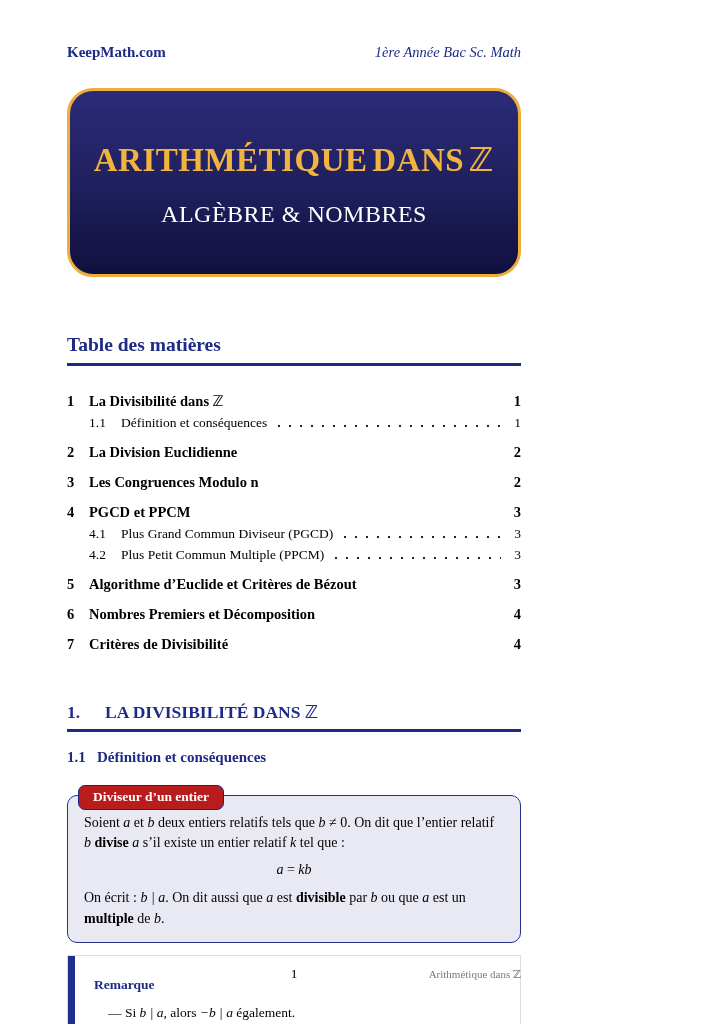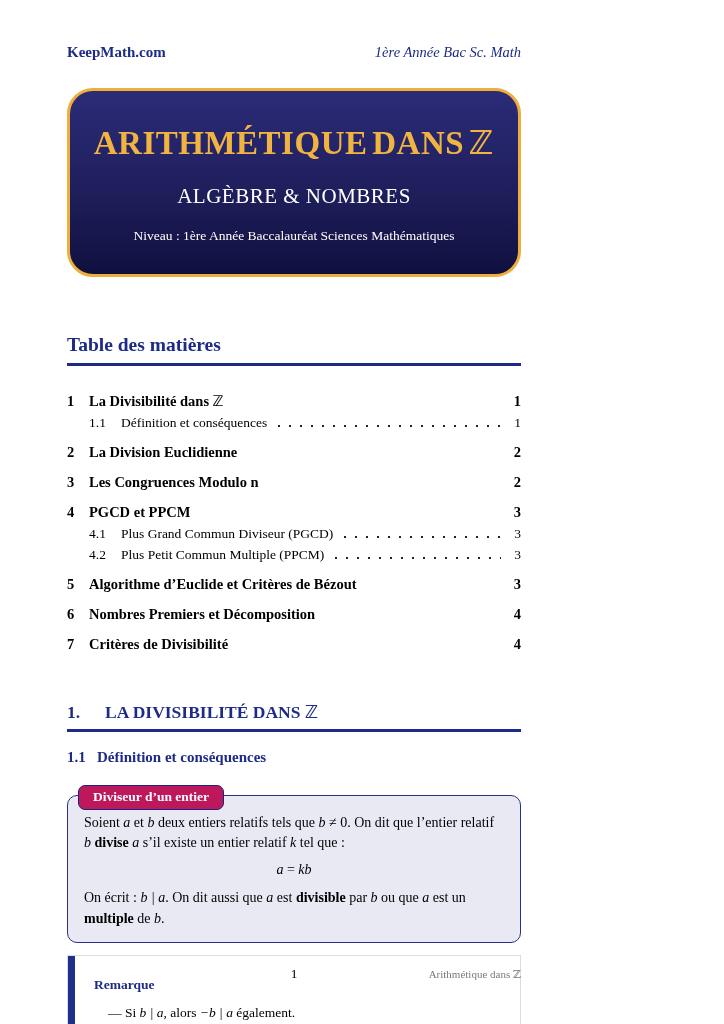--- a/index.html
+++ b/index.html
@@ -33,21 +33,21 @@
     box-sizing:border-box;
     display:flex;flex-direction:column;align-items:center;justify-content:center;
     text-align:center;
   }
   .banner .title{
     color:#F1B441;font-weight:bold;font-size:33px;
     letter-spacing:0.5px;word-spacing:-4px;
     margin-top:2px;
   }
   .banner .subtitle{
-    color:#ffffff;font-size:21px;letter-spacing:0.5px;
+    color:#ffffff;font-size:24px;letter-spacing:0.5px;
     margin-top:22px;
   }
   .banner .level{
     color:#ffffff;font-size:13.5px;
     margin-top:19px;
   }
 
   
   .toc-heading{
     margin-top:57px;
@@ -83,21 +83,21 @@
     margin-top:17px;
     color:#1d2b86;font-weight:bold;font-size:15px;
     display:flex;
   }
   .subsec-heading .subsec-num{width:30px;flex:0 0 auto;}
 
   
   .defbox-wrap{position:relative;margin-top:29px;}
   .defbox-tab{
     position:absolute;top:-10px;left:11px;
-    background:#be185d;color:#fff;
+    background:#b91c1c;color:#fff;
     font-weight:bold;font-size:13.5px;
     padding:3px 14px 4px 14px;
     border-radius:7px;
     border:1px solid #1E2280;
   }
   .defbox{
     background:#E9E9F4;
     border:1.5px solid #2B2F8C;
     border-radius:10px;
     padding:17px 16px 13px 16px;
@@ -135,21 +135,20 @@
   <div class="content">
 
     <div class="header">
       <span class="left">KeepMath.com</span>
       <span class="right">1ère Année Bac Sc. Math</span>
     </div>
 
     <div class="banner">
       <div class="title">ARITHMÉTIQUE DANS ℤ</div>
       <div class="subtitle">ALGÈBRE &amp; NOMBRES</div>
-      <div class="level">Niveau : 1ère Année Baccalauréat Sciences Mathématiques</div>
     </div>
 
     <div class="toc-heading">Table des matières</div>
     <div class="toc-rule"></div>
 
     <div class="toc-list" id="toc-list">
         <div class="toc-row l1">
         <span class="num">1</span>
         <span class="t">La Divisibilité dans ℤ</span>
         <span class="gap"></span>

